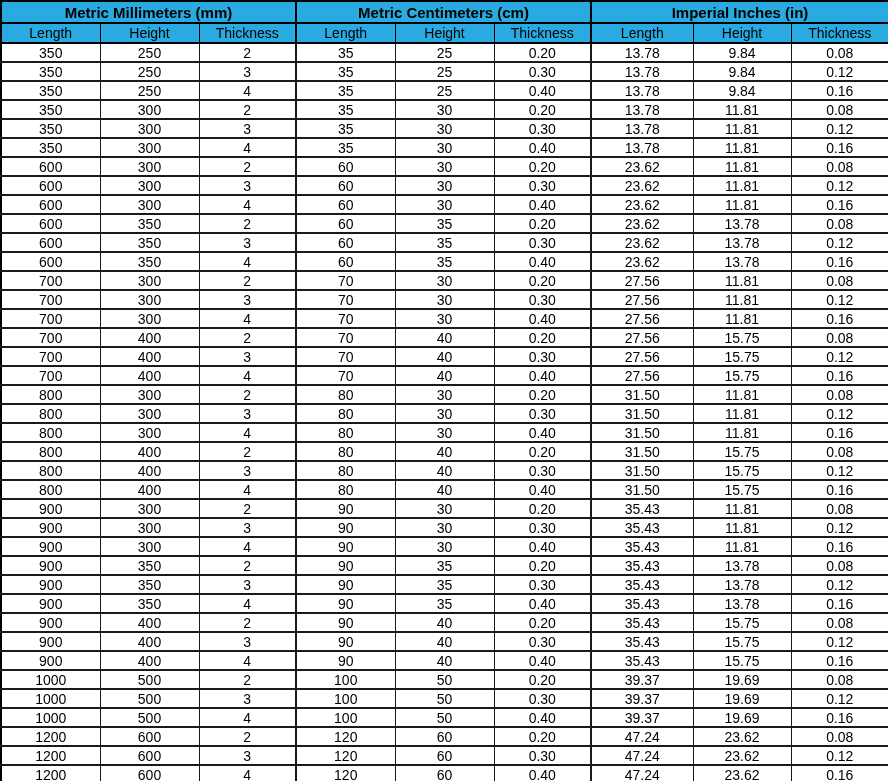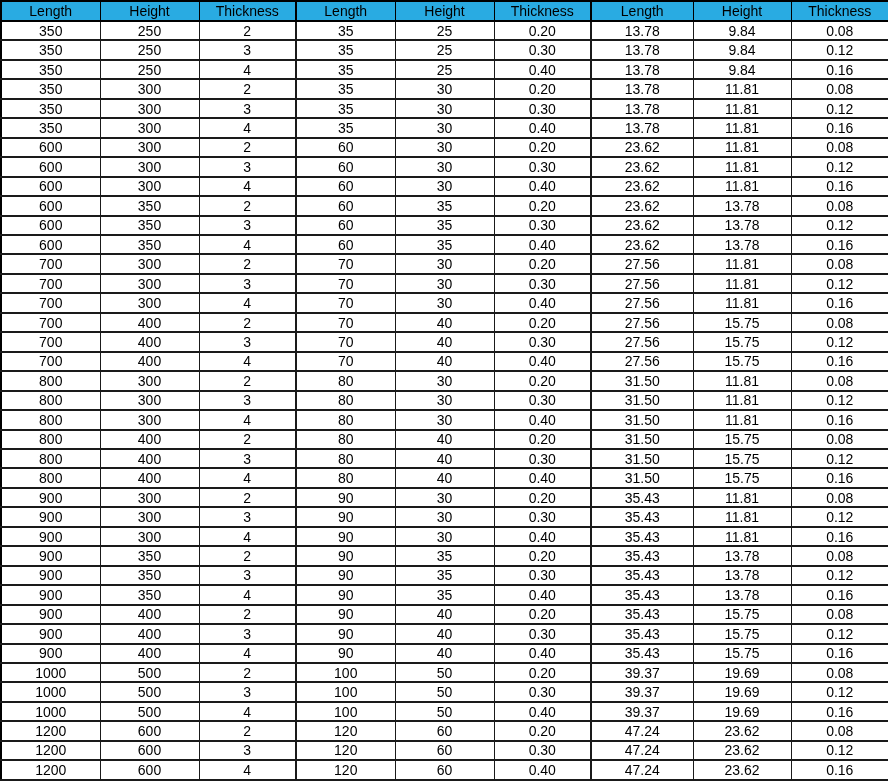--- a/index.html
+++ b/index.html
@@ -62,20 +62,25 @@
       <col style="width:97px">
     <col style="width:99px">
       <col style="width:99px">
       <col style="width:97px">
     <col style="width:102px">
       <col style="width:98px">
       <col style="width:98px">
   </colgroup>
   <thead>
     <tr>
+      <th colspan="3" class="group-th">Metric Millimeters (mm)</th>
+      <th colspan="3" class="group-th group-start">Metric Centimeters (cm)</th>
+      <th colspan="3" class="group-th group-start">Imperial Inches (in)</th>
+    </tr>
+    <tr>
       <th class="sub-th">Length</th>
       <th class="sub-th">Height</th>
       <th class="sub-th">Thickness</th>
       <th class="sub-th group-start">Length</th>
       <th class="sub-th">Height</th>
       <th class="sub-th">Thickness</th>
       <th class="sub-th group-start">Length</th>
       <th class="sub-th">Height</th>
       <th class="sub-th">Thickness</th>
     </tr>

